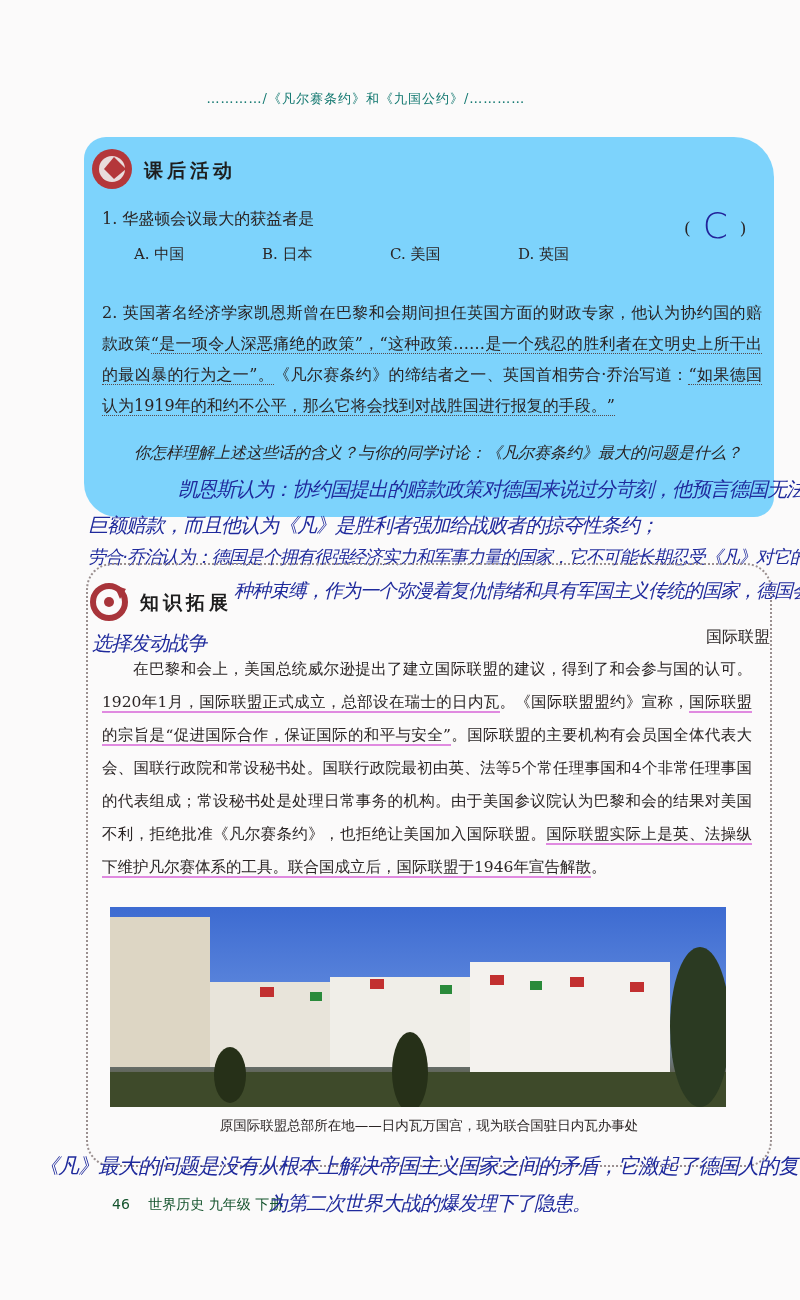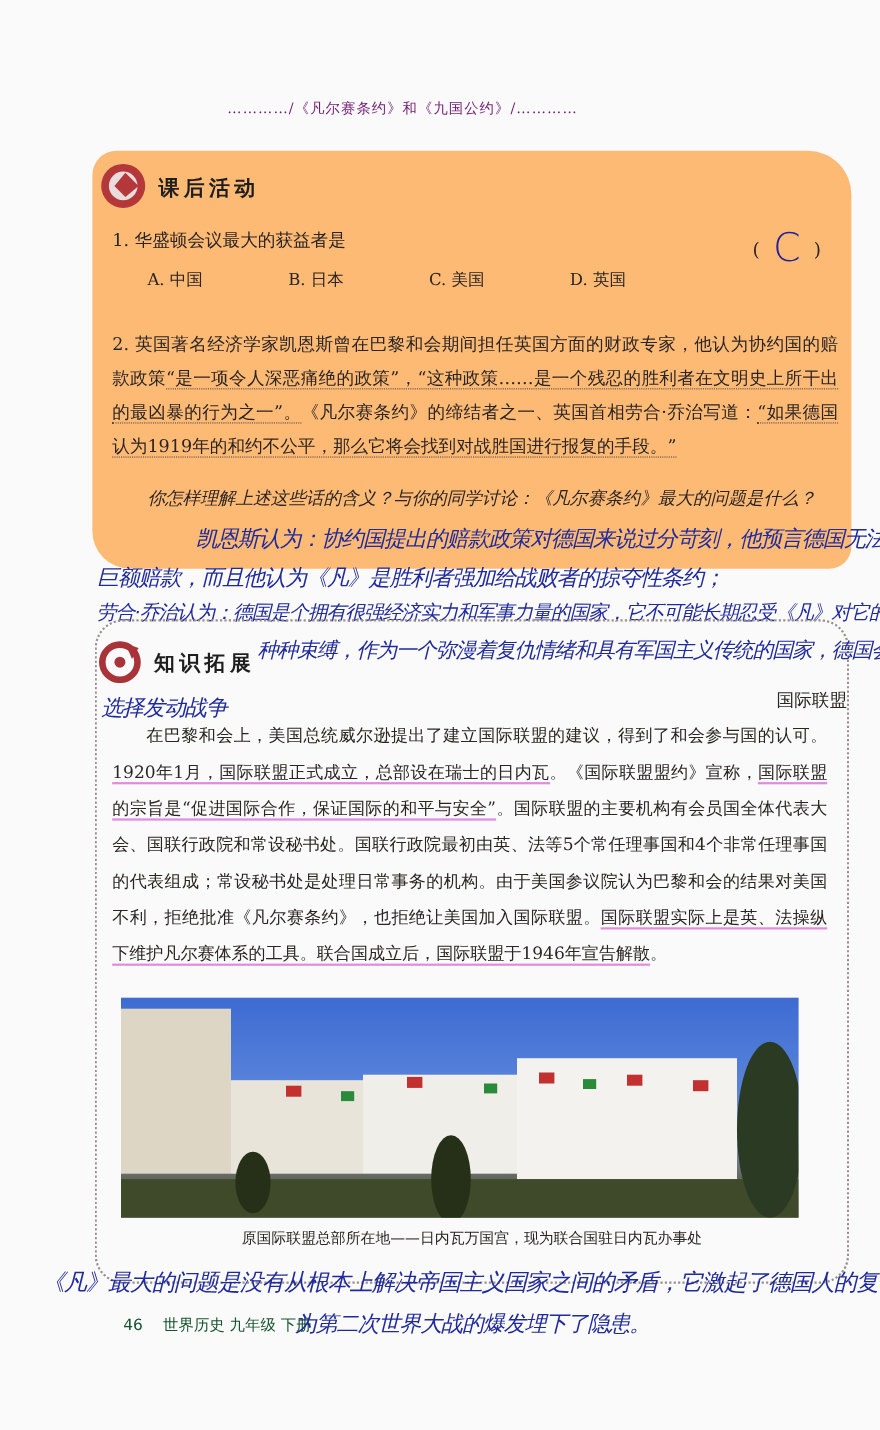--- a/index.html
+++ b/index.html
@@ -4,26 +4,26 @@
 <style>
   html, body { margin: 0; padding: 0; }
   body {
     width: 800px; height: 1300px; position: relative; overflow: hidden;
     background: #fbfafa;
     font-family: "DejaVu Serif", "Liberation Serif", serif;
     color: #2a2424;
   }
   .running-header {
     position: absolute; top: 90px; left: 0; width: 732px; text-align: center;
-    font-size: 13px; color: #701a75; letter-spacing: 1px;
+    font-size: 13px; color: #0f766e; letter-spacing: 1px;
   }
   
   .activity {
     position: absolute; left: 84px; top: 137px; width: 690px; height: 380px;
-    background: #fdba74; border-radius: 22px 40px 20px 34px;
+    background: #7dd3fc; border-radius: 22px 40px 20px 34px;
   }
   .sec-head { position: absolute; display: flex; align-items: center; gap: 10px; }
   .sec-head .label {
     font-family: "DejaVu Sans", sans-serif; font-weight: bold; font-size: 19px;
     letter-spacing: 4px; color: #1e1e1e;
   }
   .q { position: absolute; font-size: 16px; line-height: 31px; }
   .q1 { left: 18px; top: 66px; }
   .answer-paren { position: absolute; left: 600px; top: 64px; font-size: 17px; }
   .answer-hand {

